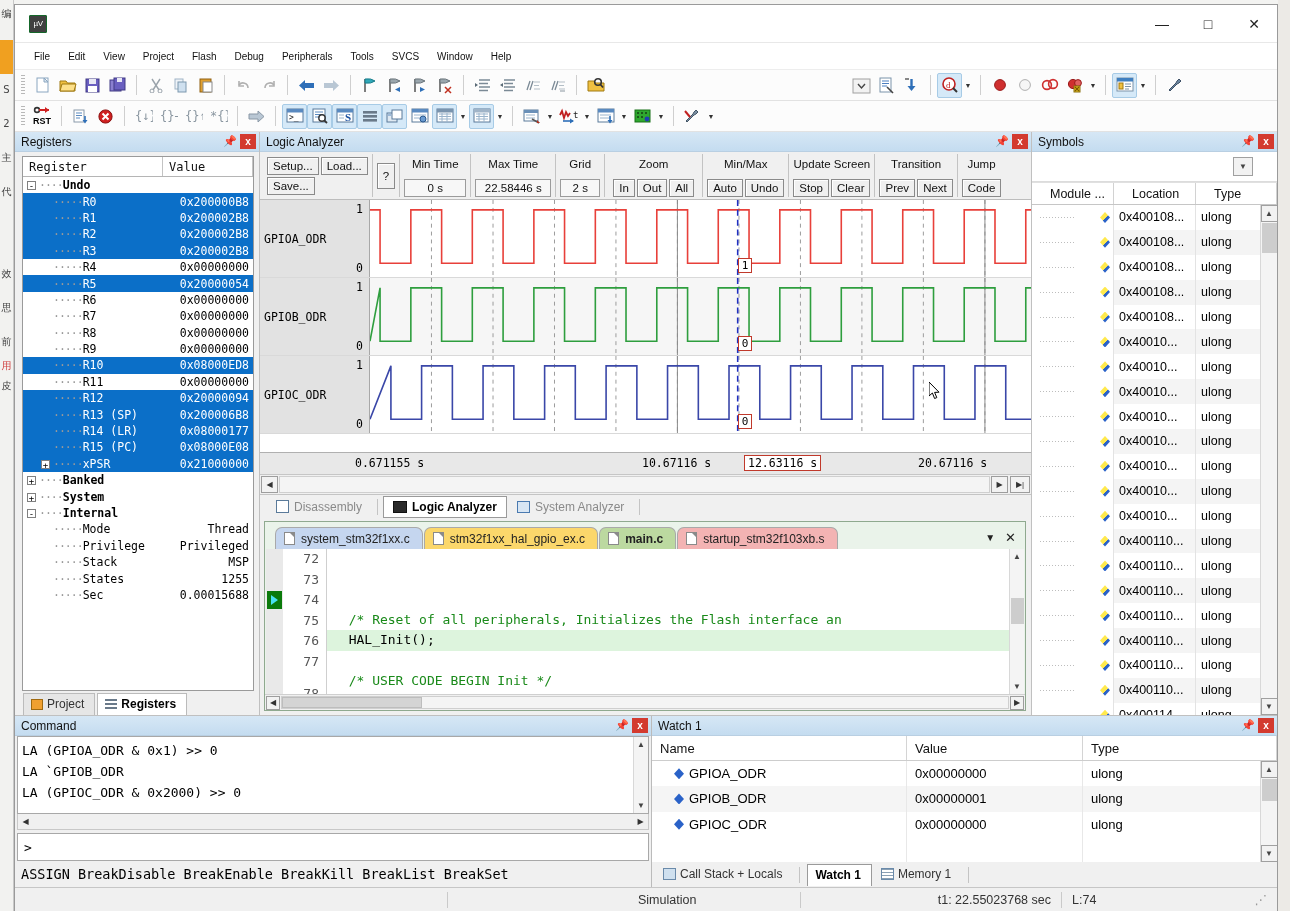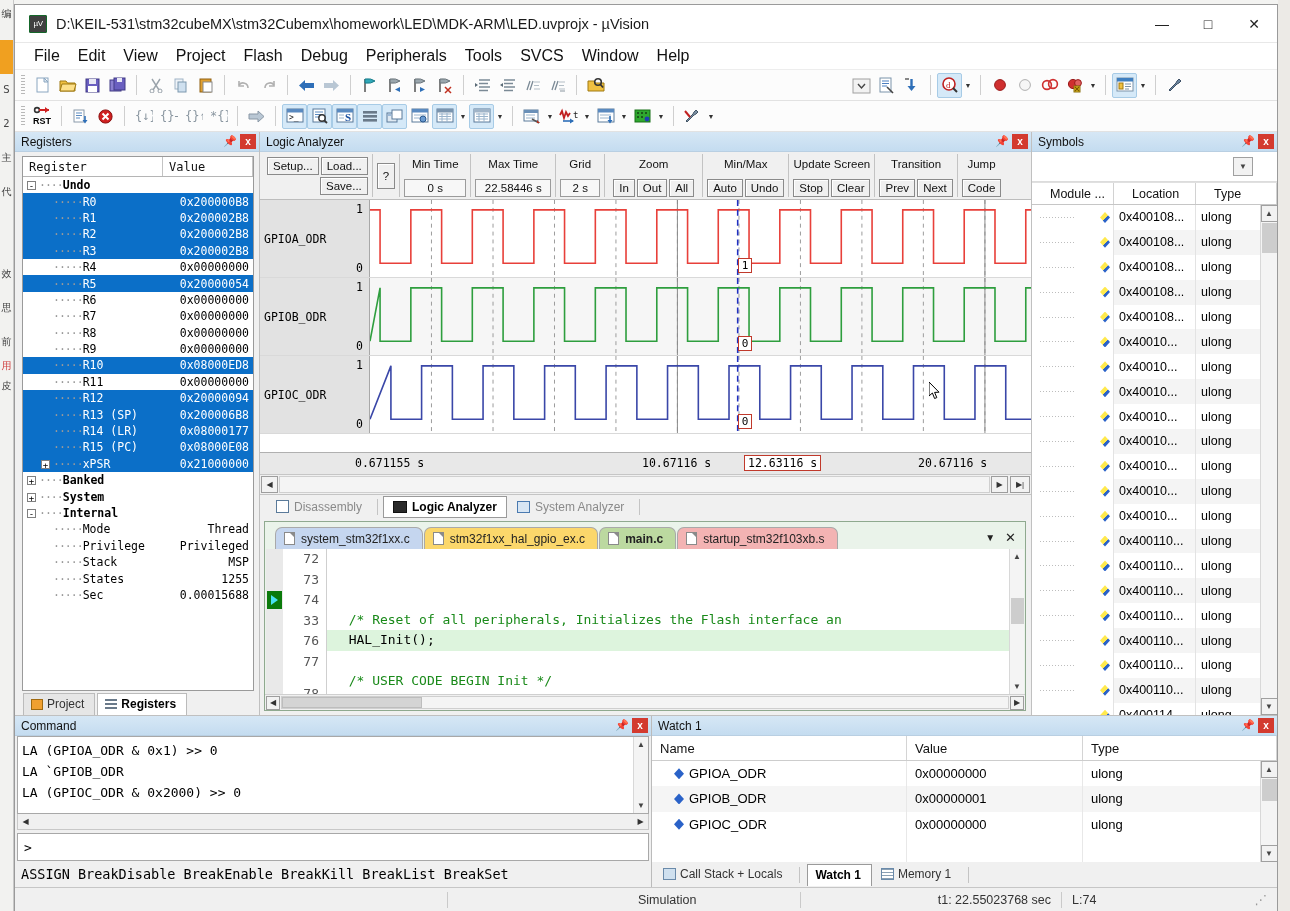--- a/index.html
+++ b/index.html
@@ -65,21 +65,21 @@
     color: #222; font-size: 14px; cursor: default;
   }
 
   
   #menubar {
     height: 27px; min-height: 27px; background: #ffffff;
     display: flex; align-items: center; padding-left: 10px;
     border-bottom: 1px solid #ededed;
   }
   #menubar .mi {
-    padding: 3px 9px; font-size: 16px; color: #111; cursor: default;
+    padding: 3px 9px; font-size: 10px; color: #111; cursor: default;
   }
 
   
   .toolbar {
     height: 31px; min-height: 31px; background: #fcfcfc;
     display: flex; align-items: center; padding-left: 6px;
     border-bottom: 1px solid #e2e2e2;
   }
   .grip {
     width: 4px; height: 20px; margin-right: 5px;
@@ -409,21 +409,20 @@
   <div class="bgtxt" style="margin-top:22px">前</div>
   <div class="bgtxt" style="margin-top:12px;color:#d04040">用</div>
   <div class="bgtxt" style="margin-top:8px">皮</div>
 </div>
 <div id="bg-right"></div>
 
 <div id="app">
 
   <div id="titlebar">
     <div class="appicon">µV</div>
-    <div class="title">D:\KEIL-531\stm32cubeMX\stm32Cubemx\homework\LED\MDK-ARM\LED.uvprojx - µVision</div>
     <div class="spacer"></div>
     <div class="winbtn">—</div>
     <div class="winbtn">□</div>
     <div class="winbtn close">✕</div>
   </div>
 
   <div id="menubar">
     <div class="mi">File</div>
     <div class="mi">Edit</div>
     <div class="mi">View</div>
@@ -985,21 +984,21 @@
           <span class="pin">📌</span>
           <span class="xbtn">x</span>
         </div>
 
         <div id="la-toolbar">
           <div class="la-g" style="justify-content:center;gap:2px">
             <div class="la-row" style="justify-content:flex-start">
               <div class="btn3d">Setup...</div>
               <div class="btn3d">Load...</div>
             </div>
-            <div class="la-row" style="justify-content:flex-end">
+            <div class="la-row" style="justify-content:flex-start">
               <div class="btn3d">Save...</div>
             </div>
           </div>
           <div class="la-g" style="justify-content:center">
             <div class="btn3d" style="padding:5px 5px">?</div>
           </div>
           <div class="la-g">
             <div class="la-lbl">Min Time</div>
             <div class="fldbox" style="min-width:62px">0 s</div>
           </div>
@@ -1193,21 +1192,21 @@
             </div>
           </div>
         <div id="code-area">
           <div id="gutter-mark">
             <div id="pc-arrow" style="top: 42px;"></div>
           </div>
           <div id="gutter-num">
               <div class="cl" style="padding-left: 0px;">72</div>
               <div class="cl" style="padding-left: 0px;">73</div>
               <div class="cl" style="padding-left: 0px;">74</div>
-              <div class="cl" style="padding-left: 0px;">33</div>
+              <div class="cl" style="padding-left: 0px;">75</div>
               <div class="cl" style="padding-left: 0px;">76</div>
               <div class="cl" style="padding-left: 0px;">77</div>
               <div class="cl" style="padding-left: 0px; margin-top: 12px;">78</div>
             </div>
           <div id="code-lines">
               <div class="cl code"></div>
               <div class="cl cmt">  /* Reset of all peripherals, Initializes the Flash interface an</div>
               <div class="cl cur code">  HAL_Init();</div>
               <div class="cl code"></div>
               <div class="cl cmt">  /* USER CODE BEGIN Init */</div>

